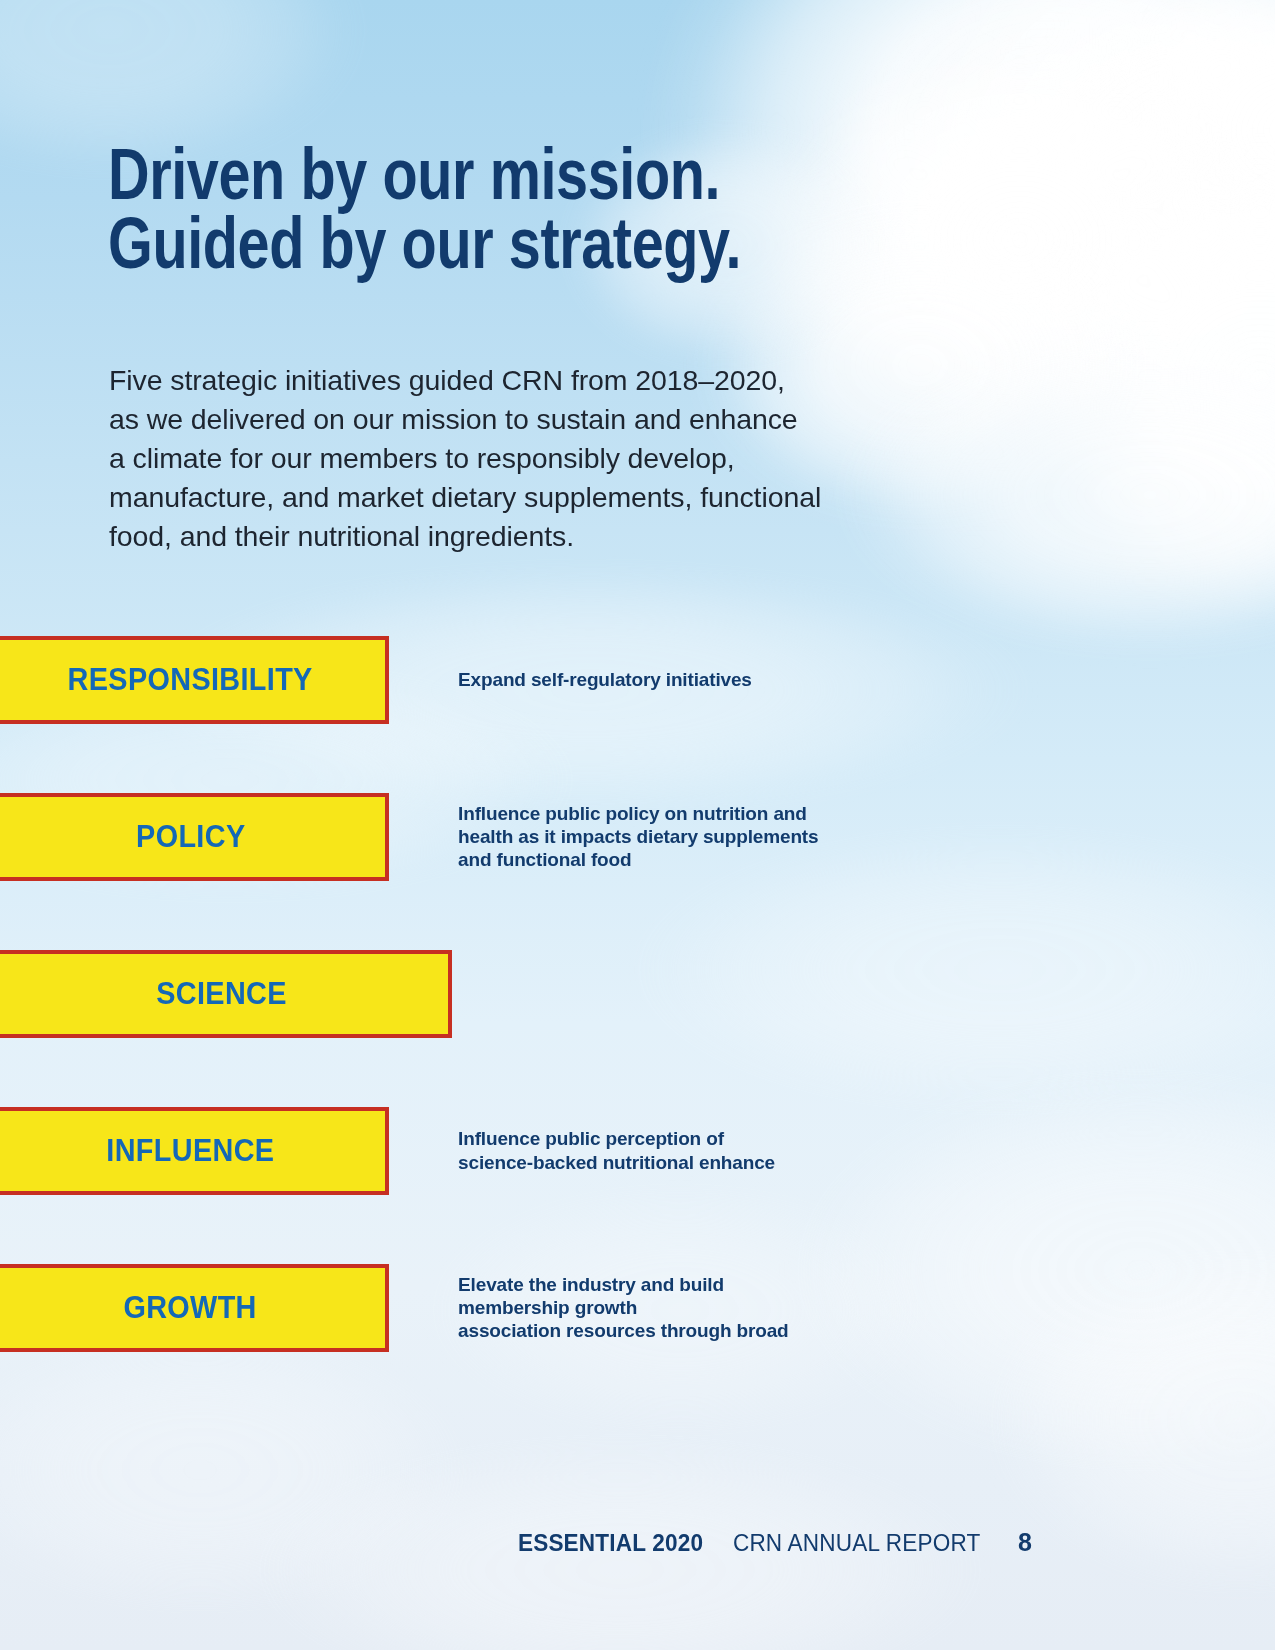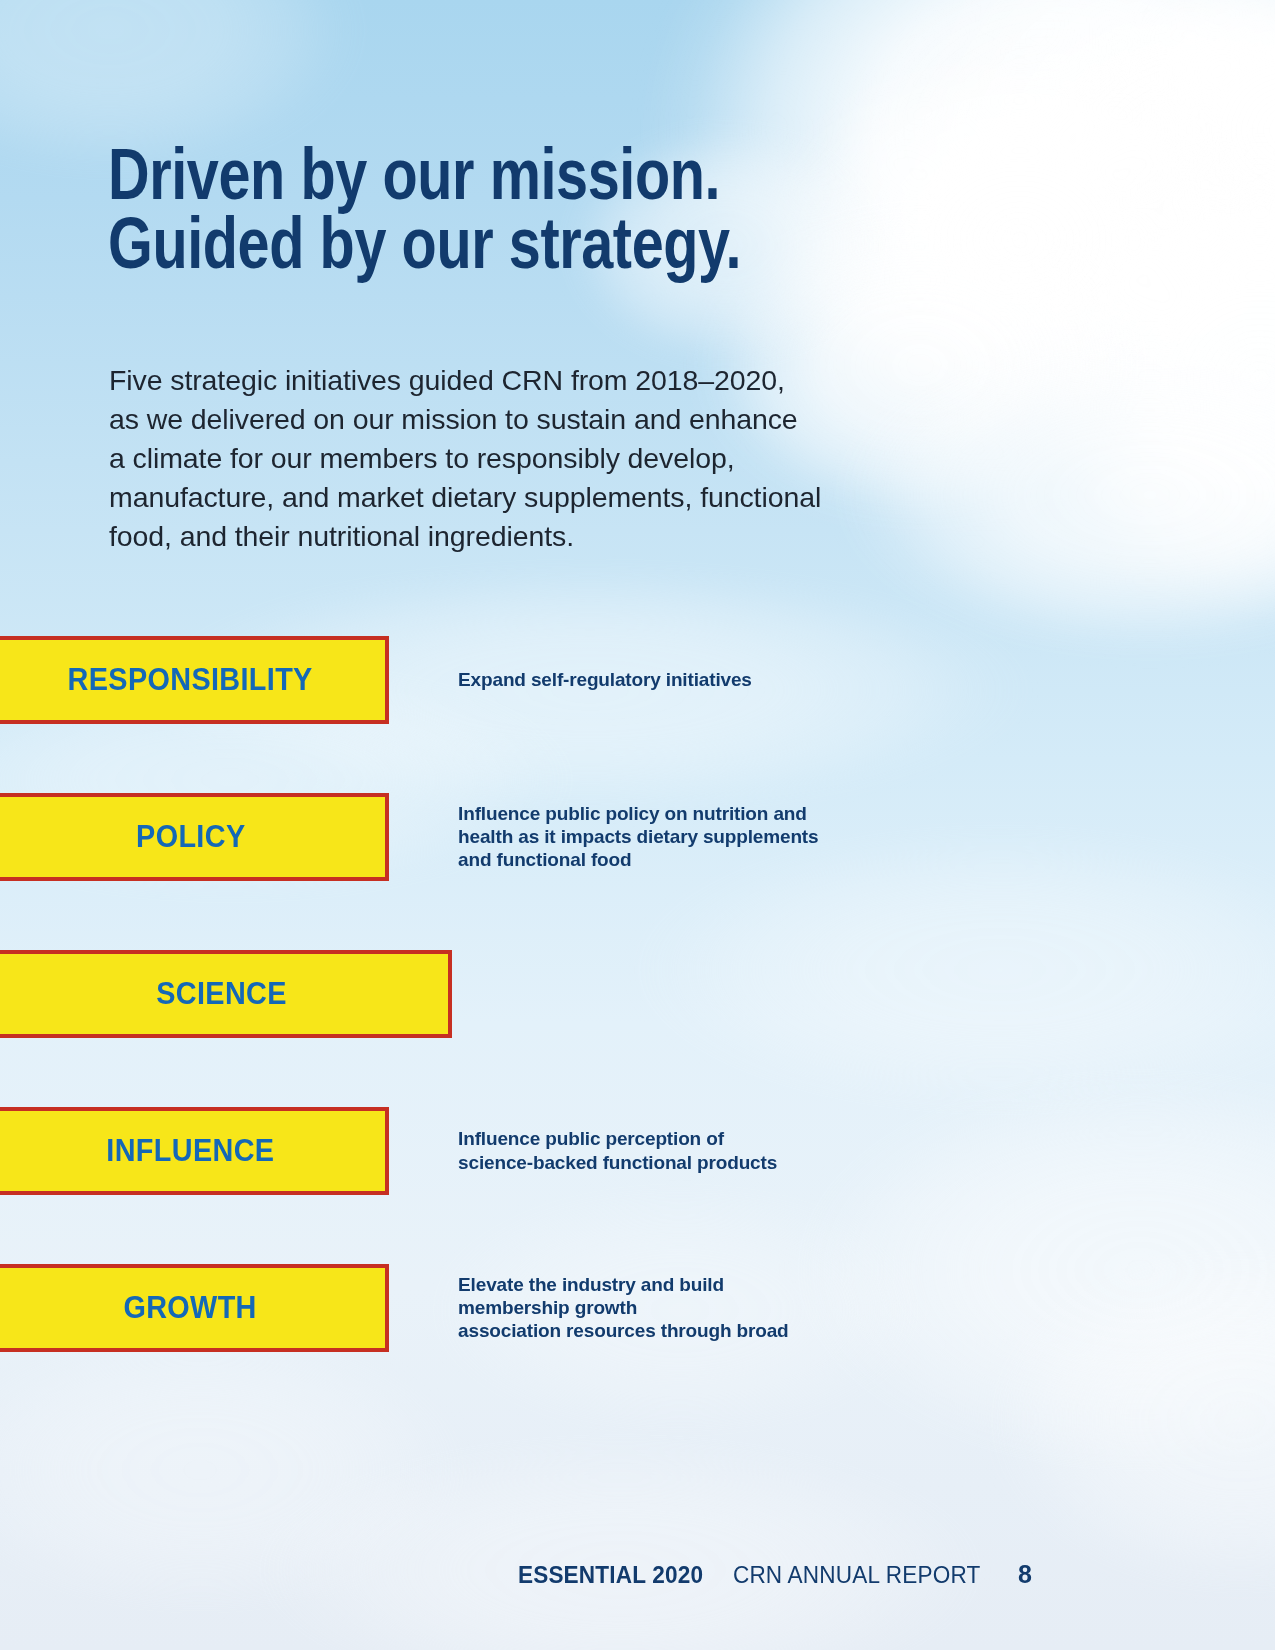--- a/index.html
+++ b/index.html
@@ -157,21 +157,20 @@
   #footer {
     position: absolute;
     left: 0;
     top: 1528px;
     width: 1032px;
     display: flex;
     justify-content: flex-end;
     align-items: baseline;
     box-sizing: border-box;
     color: #123b6d;
-    margin-top: 32px;
   }
   #footer .f-essential {
     font-family: "Liberation Sans Narrow", "Liberation Sans", sans-serif;
     font-weight: 700;
     font-size: 24px;
     letter-spacing: 0.2px;
     transform: scaleX(0.94);
   }
   #footer .f-report {
     font-family: "Liberation Sans Narrow", "Liberation Sans", sans-serif;
@@ -255,21 +254,21 @@
           <span class="tag-label">SCIENCE</span>
         </div>
       </div>
 
       <div class="row">
         <div class="tag">
           <span class="tag-label">INFLUENCE</span>
         </div>
         <div class="desc">
           <span class="d-line">Influence public perception of</span>
-          <span class="d-line">science-backed functional products</span>
+          <span class="d-line">science-backed nutritional enhance</span>
         </div>
       </div>
 
       <div class="row">
         <div class="tag">
           <span class="tag-label">GROWTH</span>
         </div>
         <div class="desc">
           <span class="d-line">Elevate the industry and build</span>
           <span class="d-line">membership growth</span>

